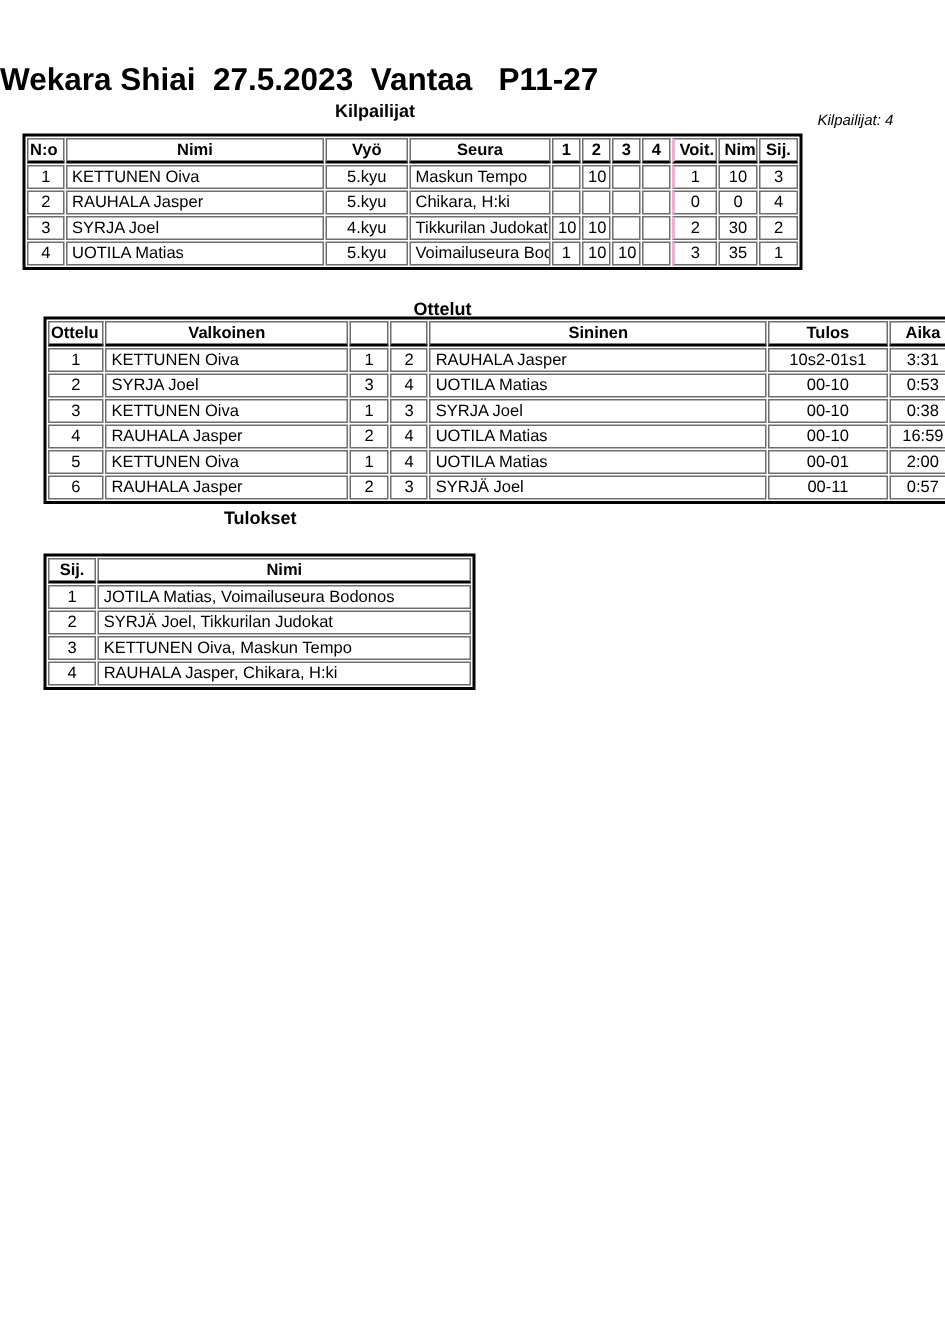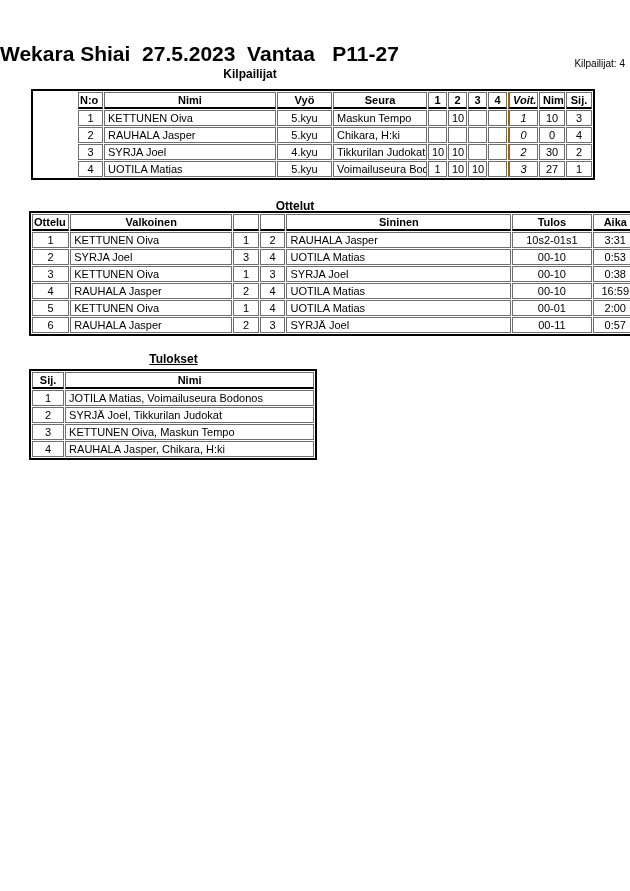--- a/index.html
+++ b/index.html
@@ -11,45 +11,45 @@
     color: #000;
   }
   .page-title {
     position: absolute; top: 42px; left: 0; width: 630px;
     text-align: left; font-size: 21px; font-weight: bold;
     white-space: pre; letter-spacing: 0px;
   }
   .section-title { position: absolute; font-size: 12px; font-weight: bold; text-align: center; }
   #kilpailijat-title { top: 67px; left: 30px; width: 440px; }
   #ottelut-title    { top: 199px; left: 30px; width: 530px; }
-  #tulokset-title   { top: 352px; left: 30px; width: 287px; text-decoration: underline; }
+  #tulokset-title   { top: 338px; left: 30px; width: 287px; }
   .competitor-count {
-    position: absolute; top: 58px; left: 545px; width: 80px;
-    font-size: 10px; text-align: right; white-space: nowrap;
+    position: absolute; top: 75px; left: 545px; width: 80px;
+    font-size: 10px; text-align: left; white-space: nowrap; font-style: italic;
   }
   table {
     position: absolute;
     border-collapse: separate; border-spacing: 1px;
     border: 2px solid #000; background: #fff;
     table-layout: fixed; font-size: 11px;
   }
-  #competitors-table { left: 31px; top: 89px;  width: 508px; padding-left: 44px; }
+  #competitors-table { left: 15px; top: 89px;  width: 508px; }
   #matches-table     { left: 29px; top: 211px; width: 612px; }
   #results-table     { left: 29px; top: 369px; width: 288px; }
   td, th {
     border: 1px solid #6e6e6e;
     padding: 0 3px; height: 15px;
     white-space: nowrap; overflow: hidden;
     font-size: 11px; line-height: 14px;
     text-align: center; vertical-align: middle;
   }
   th { font-weight: bold; border-bottom: 2px solid #000; height: 16px; }
   .left   { text-align: left; }
   .flush  { text-align: left; padding-left: 1px; }
-  .thickL { border-left: 2px solid #a16207; font-style: italic; }
+  .thickL { border-left: 2px solid #f9a8d4; }
 </style>
 </head>
 <body>
 
 <div class="page-title">Wekara Shiai  27.5.2023  Vantaa   P11-27</div>
 <div class="section-title" id="kilpailijat-title">Kilpailijat</div>
 <div class="competitor-count">Kilpailijat: 4</div>
 
 <table id="competitors-table">
   <colgroup>
@@ -121,21 +121,21 @@
   <tr>
     <td>4</td>
     <td class="left">UOTILA Matias</td>
     <td>5.kyu</td>
     <td class="left">Voimailuseura Bodonos</td>
     <td>1</td>
     <td>10</td>
     <td>10</td>
     <td></td>
     <td class="thickL">3</td>
-    <td>27</td>
+    <td>35</td>
     <td>1</td>
   </tr>
 </tbody>
   </table>
 
 <div class="section-title" id="ottelut-title">Ottelut</div>
 
 <table id="matches-table">
   <colgroup>
     <col style="width:32px">

